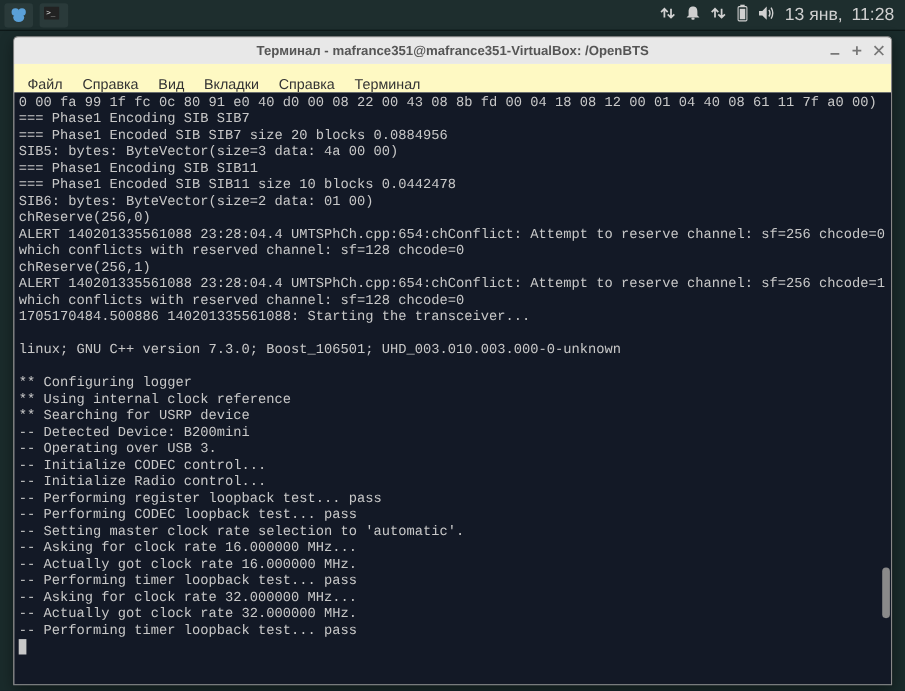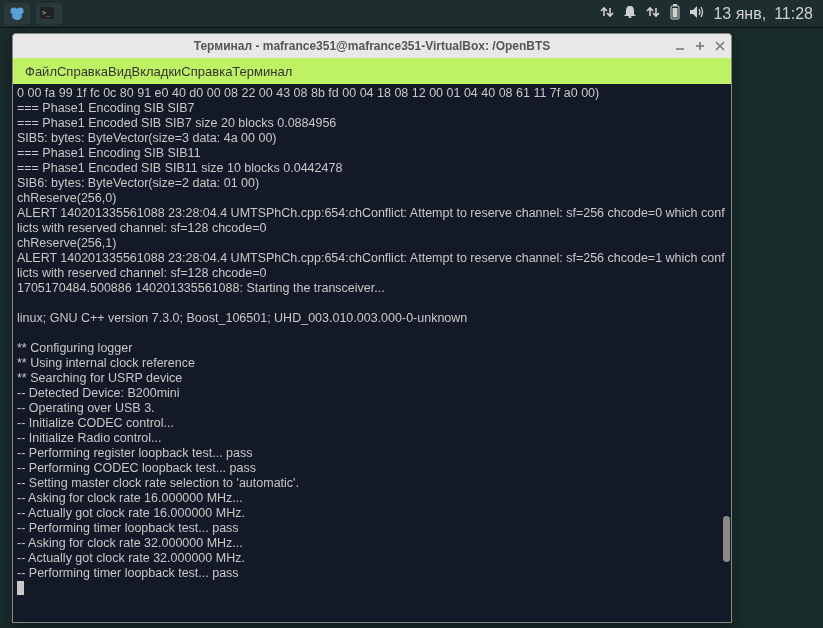--- a/index.html
+++ b/index.html
@@ -46,21 +46,21 @@
   .panel-spacer { flex: 1; }
   .sys-icons { display: flex; align-items: center; gap: 10px; padding-right: 8px; }
   .sys-icons span { font-size: 13px; }
   .clock { display: flex; align-items: center; gap: 8px; font-size: 16px; padding-right: 6px; }
   
   
   .terminal-window {
     position: absolute;
     left: 12px;
     top: 33px;
-    width: 720px;
+    width: 799px;
     height: 590px;
     background: #ececec;
     border: 1px solid #888;
     border-radius: 4px 4px 0 0;
     display: flex;
     flex-direction: column;
     box-shadow: 0 4px 12px rgba(0,0,0,0.4);
   }
   .titlebar {
     height: 24px;
@@ -81,33 +81,34 @@
     position: absolute;
     right: 6px;
     display: flex;
     gap: 10px;
     color: #777;
     font-size: 13px;
   }
   .menubar {
     height: 26px;
     display: flex;
-    align-items: center;
+    align-items: flex-end;
+    gap: 18px;
     padding: 0 12px;
-    background: #bef264;
+    background: #fef9c3;
     font-size: 13px;
     color: #333;
   }
   .menu-item { cursor: default; }
   
   .terminal-body {
     flex: 1;
     background: #131926;
     color: #c8c8c8;
-    font-family: Liberation Sans, sans-serif;
+    font-family: Liberation Mono, monospace;
     font-size: 12.5px;
     line-height: 15px;
     padding: 2px 4px;
     white-space: pre-wrap;
     word-break: break-all;
     overflow: hidden;
     position: relative;
   }
   .terminal-body .cursor {
     display: inline-block;

